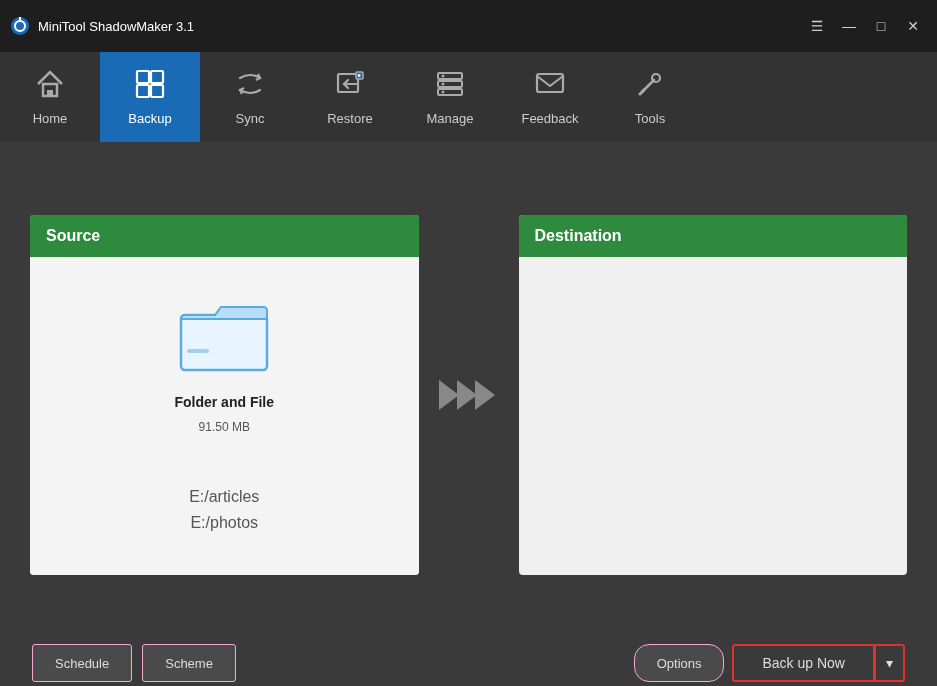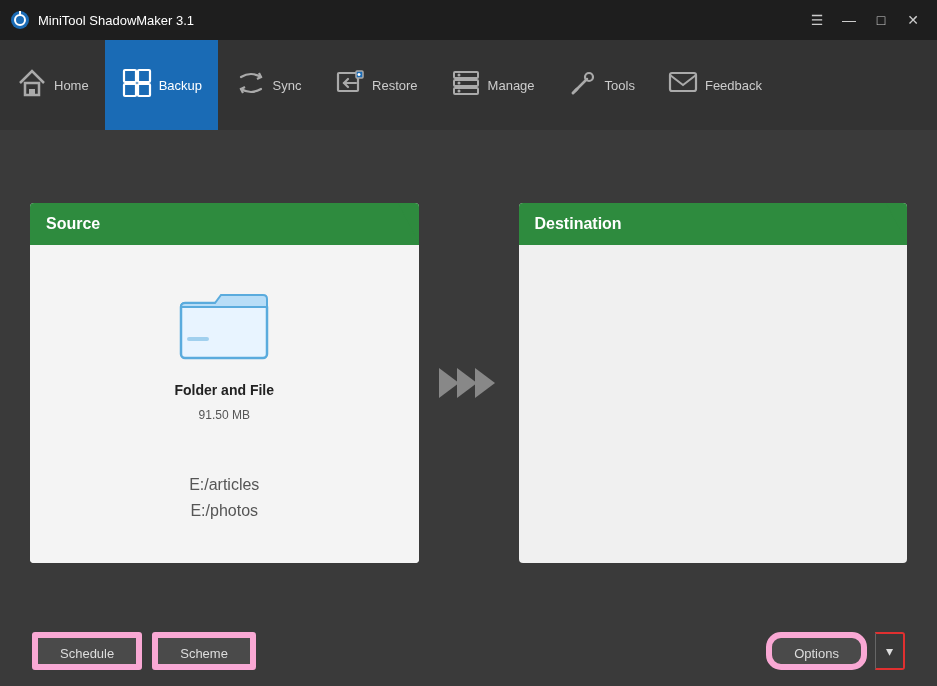--- a/index.html
+++ b/index.html
@@ -11,21 +11,21 @@
       overflow: hidden;
       user-select: none;
     }
 
     
     .title-bar {
       display: flex;
       align-items: center;
       justify-content: space-between;
       background: #1e1e1e;
-      height: 40px;
+      height: 52px;
       padding: 0 10px;
     }
     .title-bar-left {
       display: flex;
       align-items: center;
       gap: 8px;
       color: #ffffff;
       font-size: 13px;
     }
     .title-bar-logo {
@@ -52,21 +52,21 @@
 
     
     .nav-bar {
       display: flex;
       align-items: stretch;
       background: #333333;
       height: 90px;
     }
     .nav-item {
       display: flex;
-      flex-direction: row;
+      flex-direction: column;
       align-items: center;
       justify-content: center;
       gap: 6px;
       min-width: 100px;
       padding: 8px 16px;
       cursor: pointer;
       color: #cccccc;
       font-size: 13px;
       border: none;
       background: transparent;
@@ -199,21 +199,21 @@
     }
     .bottom-right {
       display: flex;
       gap: 0;
       align-items: center;
     }
 
     .btn {
       padding: 8px 22px;
       border-radius: 3px;
-      border: 6px solid #f9a8d4;
+      border: 1px solid #f9a8d4;
       background: #4a4a4a;
       color: #ddd;
       font-size: 13px;
       cursor: pointer;
       height: 38px;
     }
 
     .btn-primary {
       background: #3a3a3a;
       border: 2px solid #e03030;
@@ -325,36 +325,36 @@
         <circle cx="9" cy="24" r="1.5" fill="#aaa"></circle>
       </svg>
     </span>
     <span>Manage</span>
   </button>
 
 
   <button class="nav-item">
     <span class="nav-icon">
       <svg width="32" height="32" viewBox="0 0 32 32" fill="none">
+        <rect x="3" y="6" width="26" height="18" rx="2" stroke="#aaa" stroke-width="2.2" fill="none"></rect>
+        <polyline points="3,8 16,18 29,8" stroke="#aaa" stroke-width="2" fill="none"></polyline>
+      </svg>
+    </span>
+    <span>Feedback</span>
+  </button>
+
+  <button class="nav-item">
+    <span class="nav-icon">
+      <svg width="32" height="32" viewBox="0 0 32 32" fill="none">
         <line x1="8" y1="24" x2="20" y2="12" stroke="#aaa" stroke-width="2.5" stroke-linecap="round"></line>
         <circle cx="22" cy="10" r="4" stroke="#aaa" stroke-width="2.2" fill="none"></circle>
         <line x1="6" y1="26" x2="10" y2="22" stroke="#aaa" stroke-width="3" stroke-linecap="round"></line>
       </svg>
     </span>
     <span>Tools</span>
-  </button>
-
-  <button class="nav-item">
-    <span class="nav-icon">
-      <svg width="32" height="32" viewBox="0 0 32 32" fill="none">
-        <rect x="3" y="6" width="26" height="18" rx="2" stroke="#aaa" stroke-width="2.2" fill="none"></rect>
-        <polyline points="3,8 16,18 29,8" stroke="#aaa" stroke-width="2" fill="none"></polyline>
-      </svg>
-    </span>
-    <span>Feedback</span>
   </button>
 </div>
 
 <div class="main-content">
   <div class="panels-row">
 
     <div class="panel">
       <div class="panel-header source-header">
         <span>Source</span>
       </div>
@@ -389,18 +389,19 @@
     </div>
   </div>
 
   <div class="bottom-bar">
     <div class="bottom-left">
       <button class="btn">Schedule</button>
       <button class="btn">Scheme</button>
     </div>
     <div class="bottom-right">
       <button class="btn" style="border-radius:15px; margin-right:8px;">Options</button>
+      <button class="btn-primary">Back up Now</button>
       <button class="btn-dropdown">
         <span>▾</span>
       </button>
     </div>
   </div>
 </div>
 
 </body></html>

